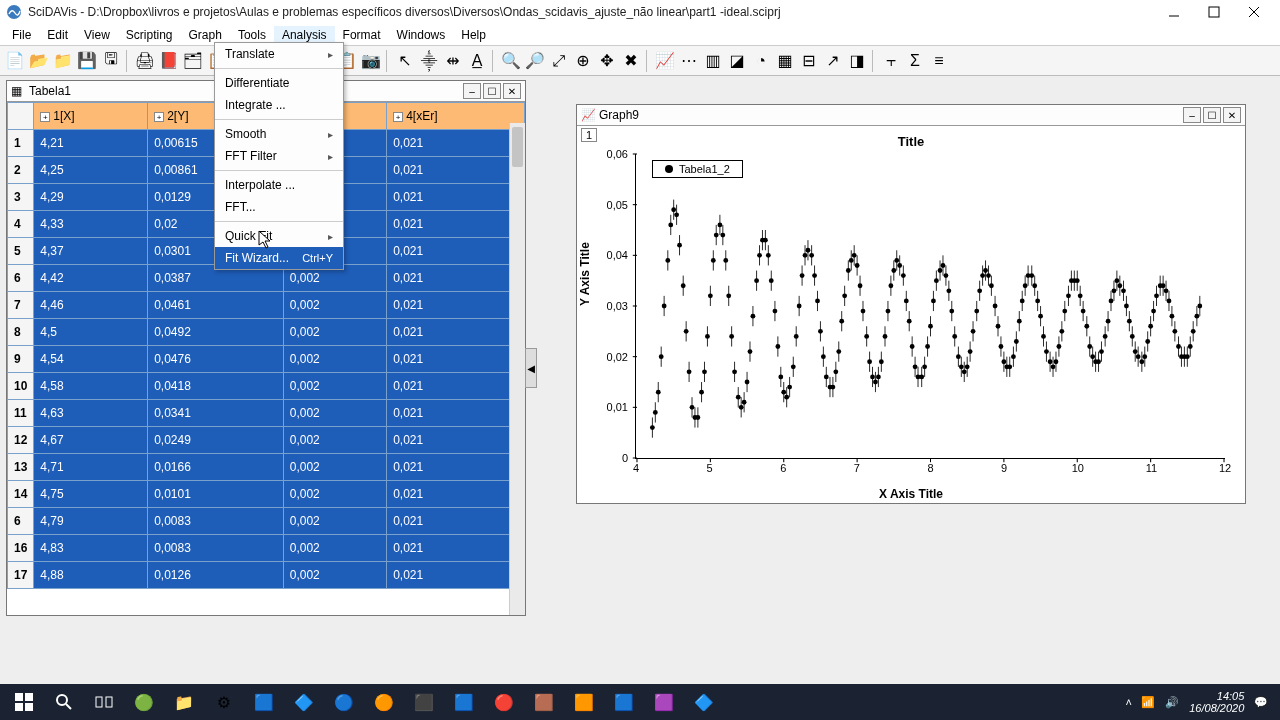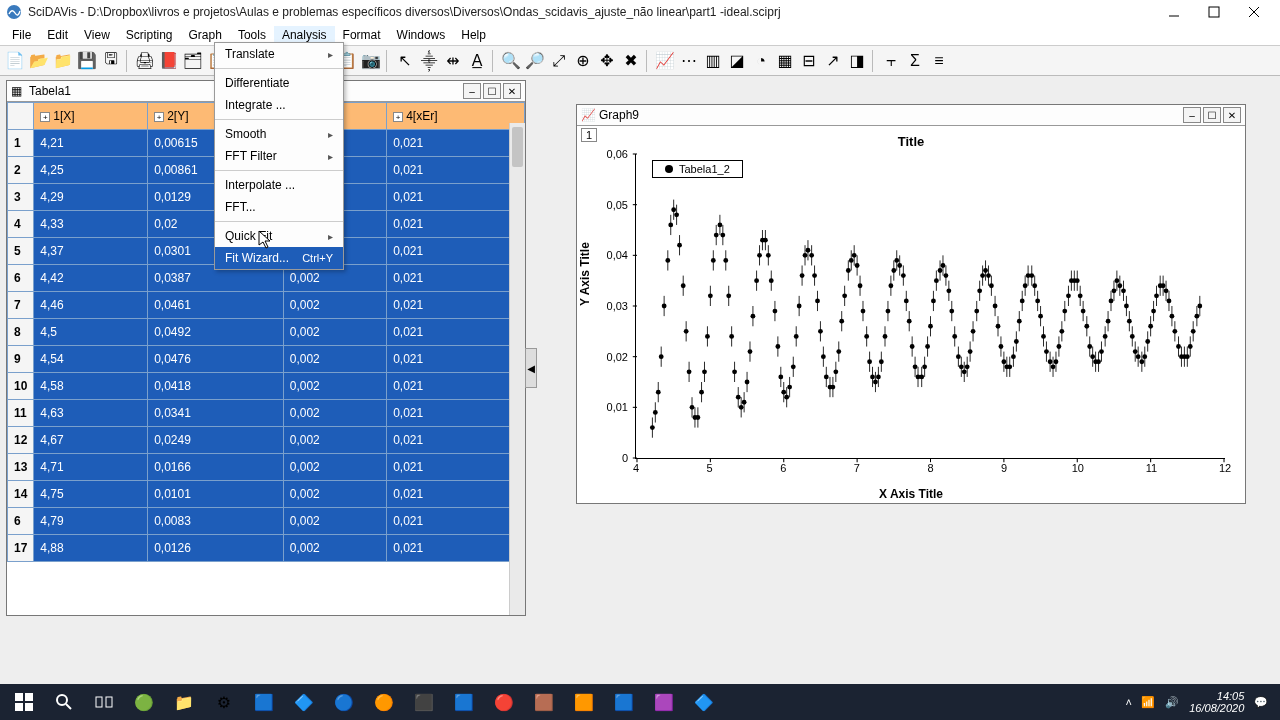--- a/index.html
+++ b/index.html
@@ -272,20 +272,27 @@
             <tr>
               <th class="rowhdr">14</th>
     <td>4,75</td>
     <td>0,0101</td>
     <td>0,002</td>
     <td>0,021</td>
             </tr>
             <tr>
               <th class="rowhdr">6</th>
     <td>4,79</td>
+    <td>0,0083</td>
+    <td>0,002</td>
+    <td>0,021</td>
+            </tr>
+            <tr>
+              <th class="rowhdr">16</th>
+    <td>4,83</td>
     <td>0,0083</td>
     <td>0,002</td>
     <td>0,021</td>
             </tr>
             <tr>
               <th class="rowhdr">17</th>
     <td>4,88</td>
     <td>0,0126</td>
     <td>0,002</td>
     <td>0,021</td>

